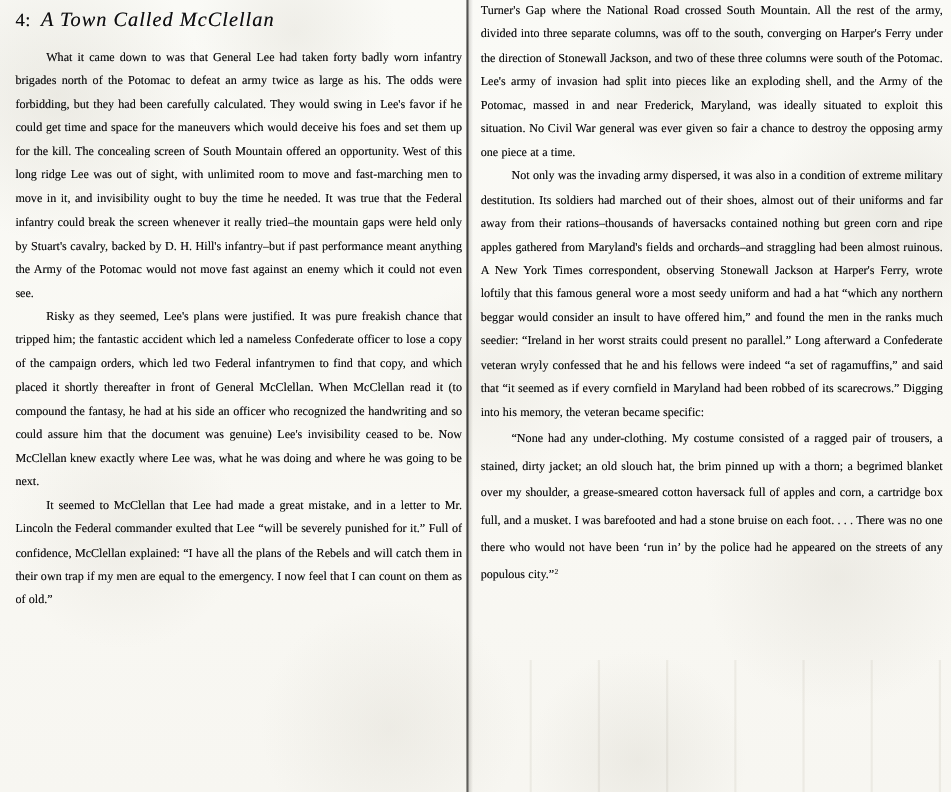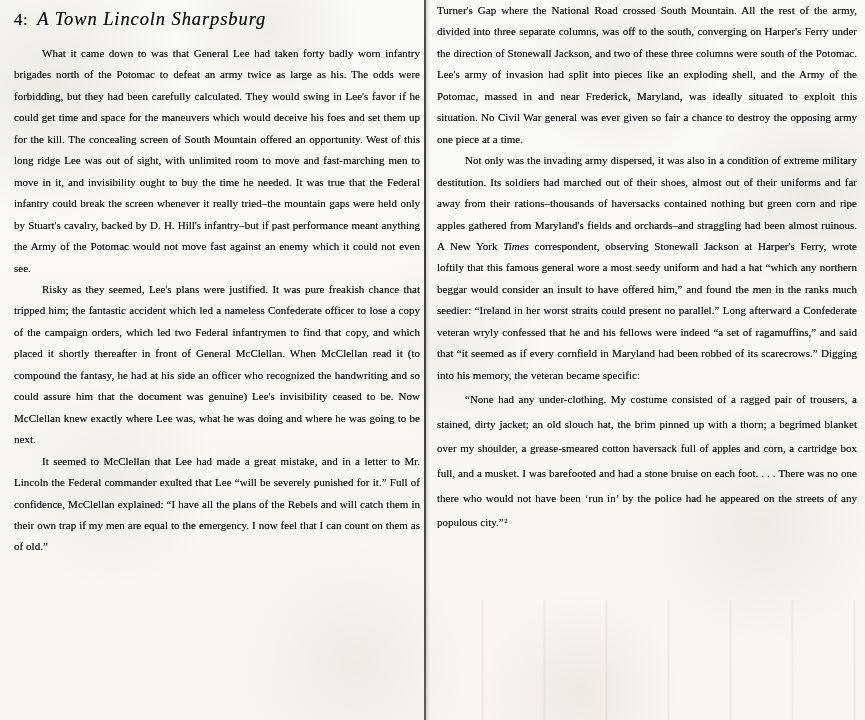--- a/index.html
+++ b/index.html
@@ -123,21 +123,21 @@
     word-spacing: .2px;
   }
   p.continuation { text-indent: 0; }
 
   p.blockquote {
     line-height: 24.6px;
     text-indent: 28px;
     margin-top: 1px;
   }
 
-  .it { font-style: italic; }
+  .it { }
 
   sup {
     font-size: .62em;
     vertical-align: .52em;
     line-height: 0;
     margin-left: .5px;
   }
 
   
   .col p, .running-head {
@@ -149,21 +149,21 @@
 
 <div class="page">
 
   <div class="paper-noise"></div>
   <div class="scan-bands"></div>
   <div class="gutter-line"></div>
 
   <div class="col col-left">
 
     <div class="running-head">
-      <span class="folio">4:</span><span class="title">A Town Lincoln Sharpsburg</span>
+      <span class="folio">4:</span><span class="title">A Town Called McClellan</span>
     </div>
 
     <p>What it came down to was that General Lee had taken forty badly worn infantry brigades north of the Potomac to defeat an army twice as large as his. The odds were forbidding, but they had been carefully calculated. They would swing in Lee's favor if he could get time and space for the maneuvers which would deceive his foes and set them up for the kill. The concealing screen of South Mountain offered an opportunity. West of this long ridge Lee was out of sight, with unlimited room to move and fast-marching men to move in it, and invisibility ought to buy the time he needed. It was true that the Federal infantry could break the screen whenever it really tried–the mountain gaps were held only by Stuart's cavalry, backed by D. H. Hill's infantry–but if past performance meant anything the Army of the Potomac would not move fast against an enemy which it could not even see.</p>
 
     <p>Risky as they seemed, Lee's plans were justified. It was pure freakish chance that tripped him; the fantastic accident which led a nameless Confederate officer to lose a copy of the campaign orders, which led two Federal infantrymen to find that copy, and which placed it shortly thereafter in front of General McClellan. When McClellan read it (to compound the fantasy, he had at his side an officer who recognized the handwriting and so could assure him that the document was genuine) Lee's invisibility ceased to be. Now McClellan knew exactly where Lee was, what he was doing and where he was going to be next.</p>
 
     <p><span>It seemed to McClellan that Lee had made a great mistake, and in a letter to Mr. Lincoln the Federal commander exulted that Lee “will be severely punished for it.” Full of confidence, McClellan explained: “I have all the plans of the Rebels and will catch them in their own trap if my men are equal to the emergency. I now feel that I can count on them as of old.”</span></p>
 
   </div>
 

